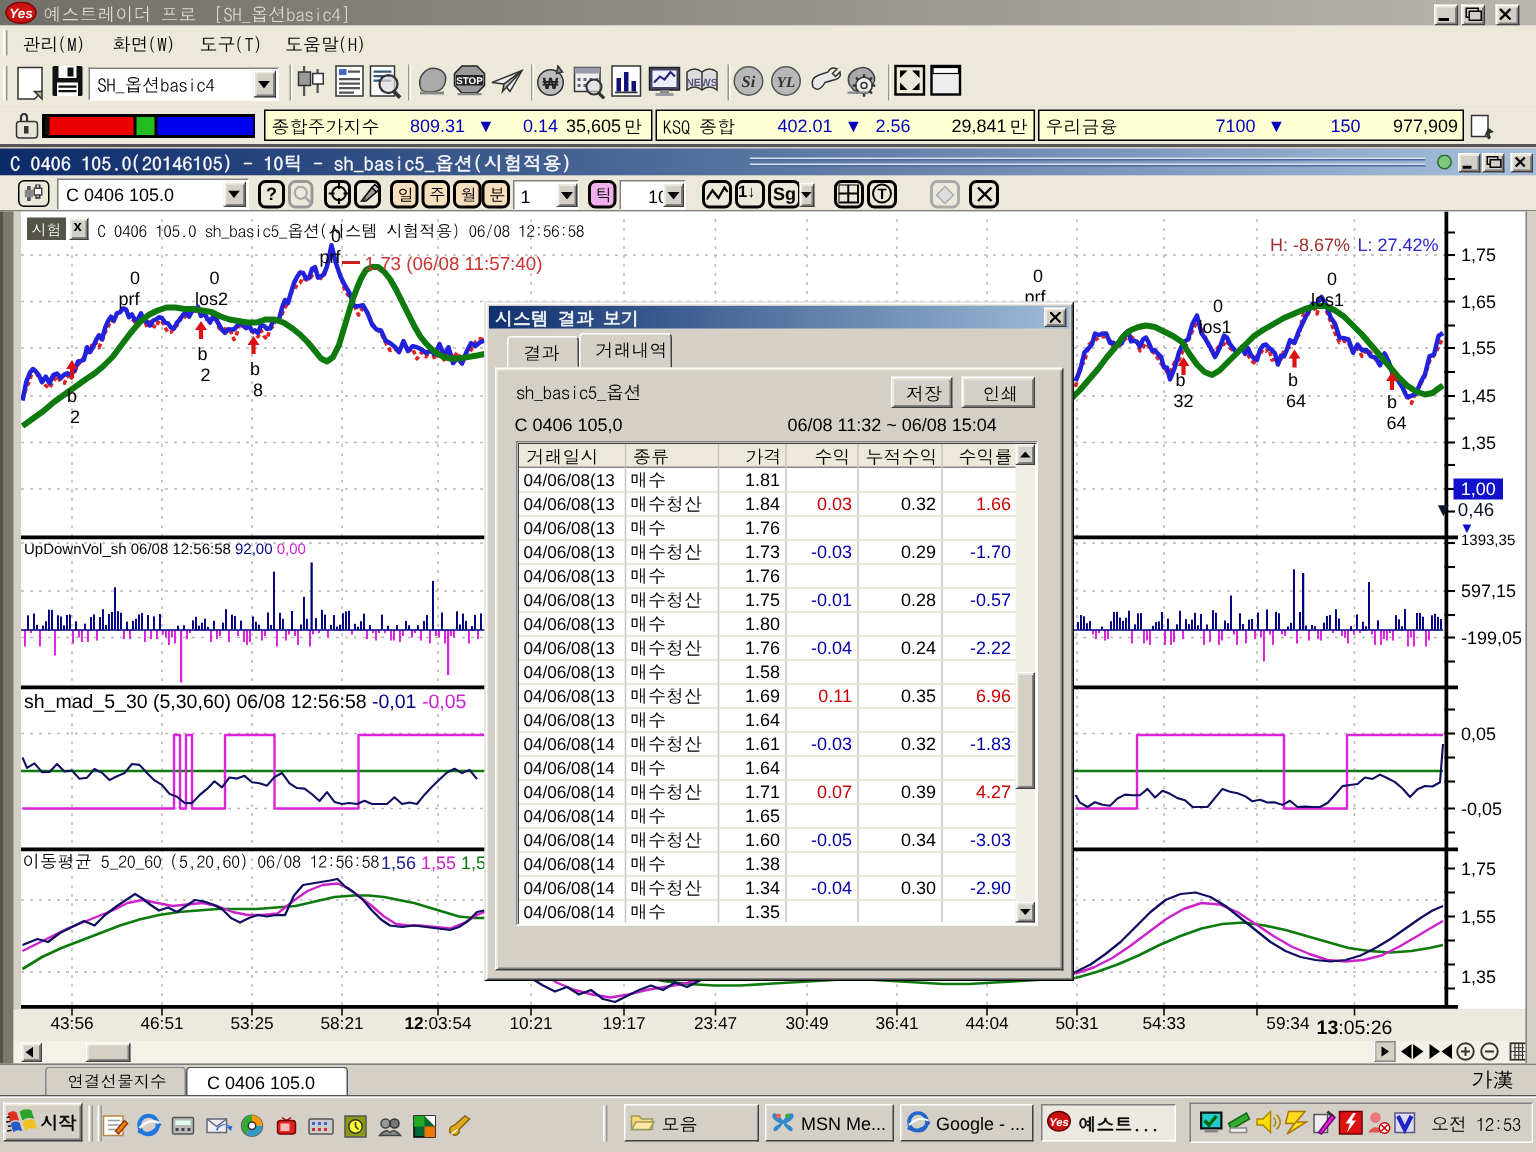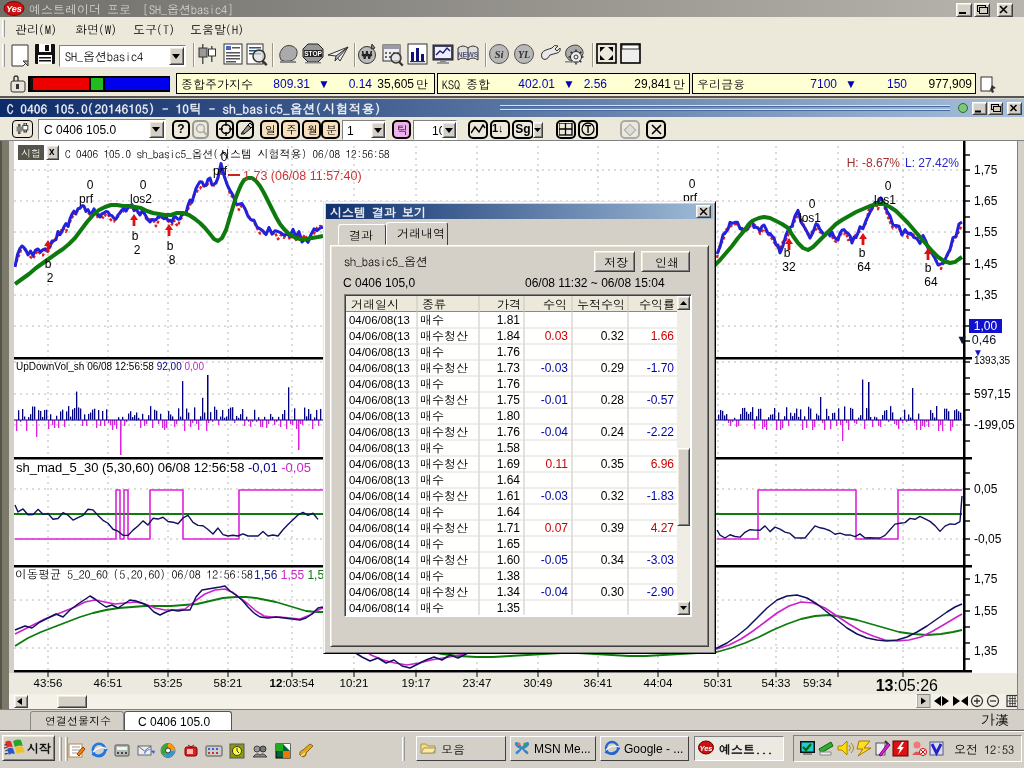--- a/index.html
+++ b/index.html
@@ -786,22 +786,22 @@
 <div class="a" style="left:193px;top:677px;width:70px;text-align:center;font-size:11.5px;color:#000">58:21</div>
 <div class="a" style="left:257px;top:677px;width:70px;text-align:center;font-size:11.5px;color:#000"><b>12</b>:03:54</div>
 <div class="a" style="left:319px;top:677px;width:70px;text-align:center;font-size:11.5px;color:#000">10:21</div>
 <div class="a" style="left:381px;top:677px;width:70px;text-align:center;font-size:11.5px;color:#000">19:17</div>
 <div class="a" style="left:442px;top:677px;width:70px;text-align:center;font-size:11.5px;color:#000">23:47</div>
 <div class="a" style="left:503px;top:677px;width:70px;text-align:center;font-size:11.5px;color:#000">30:49</div>
 <div class="a" style="left:563px;top:677px;width:70px;text-align:center;font-size:11.5px;color:#000">36:41</div>
 <div class="a" style="left:623px;top:677px;width:70px;text-align:center;font-size:11.5px;color:#000">44:04</div>
 <div class="a" style="left:683px;top:677px;width:70px;text-align:center;font-size:11.5px;color:#000">50:31</div>
 <div class="a" style="left:741px;top:677px;width:70px;text-align:center;font-size:11.5px;color:#000">54:33</div>
-<div class="a" style="left:803px;top:677px;width:70px;text-align:left;font-size:11.5px;color:#000">59:34</div>
-<div class="a" style="left:868px;top:677px;width:70px;text-align:right;font-size:16px;color:#000"><b>13</b>:05:26</div>
+<div class="a" style="left:803px;top:677px;width:70px;text-align:right;font-size:11.5px;color:#000">59:34</div>
+<div class="a" style="left:868px;top:677px;width:70px;text-align:center;font-size:13px;color:#000"><b>13</b>:05:26</div>
 <svg class="a" style="left:9px;top:672px" width="1015" height="6">
 <line x1="39" y1="0" x2="39" y2="5" stroke="#000"></line>
 <line x1="99" y1="0" x2="99" y2="5" stroke="#000"></line>
 <line x1="159" y1="0" x2="159" y2="5" stroke="#000"></line>
 <line x1="219" y1="0" x2="219" y2="5" stroke="#000"></line>
 <line x1="283" y1="0" x2="283" y2="5" stroke="#000"></line>
 <line x1="345" y1="0" x2="345" y2="5" stroke="#000"></line>
 <line x1="407" y1="0" x2="407" y2="5" stroke="#000"></line>
 <line x1="468" y1="0" x2="468" y2="5" stroke="#000"></line>
 <line x1="529" y1="0" x2="529" y2="5" stroke="#000"></line>

